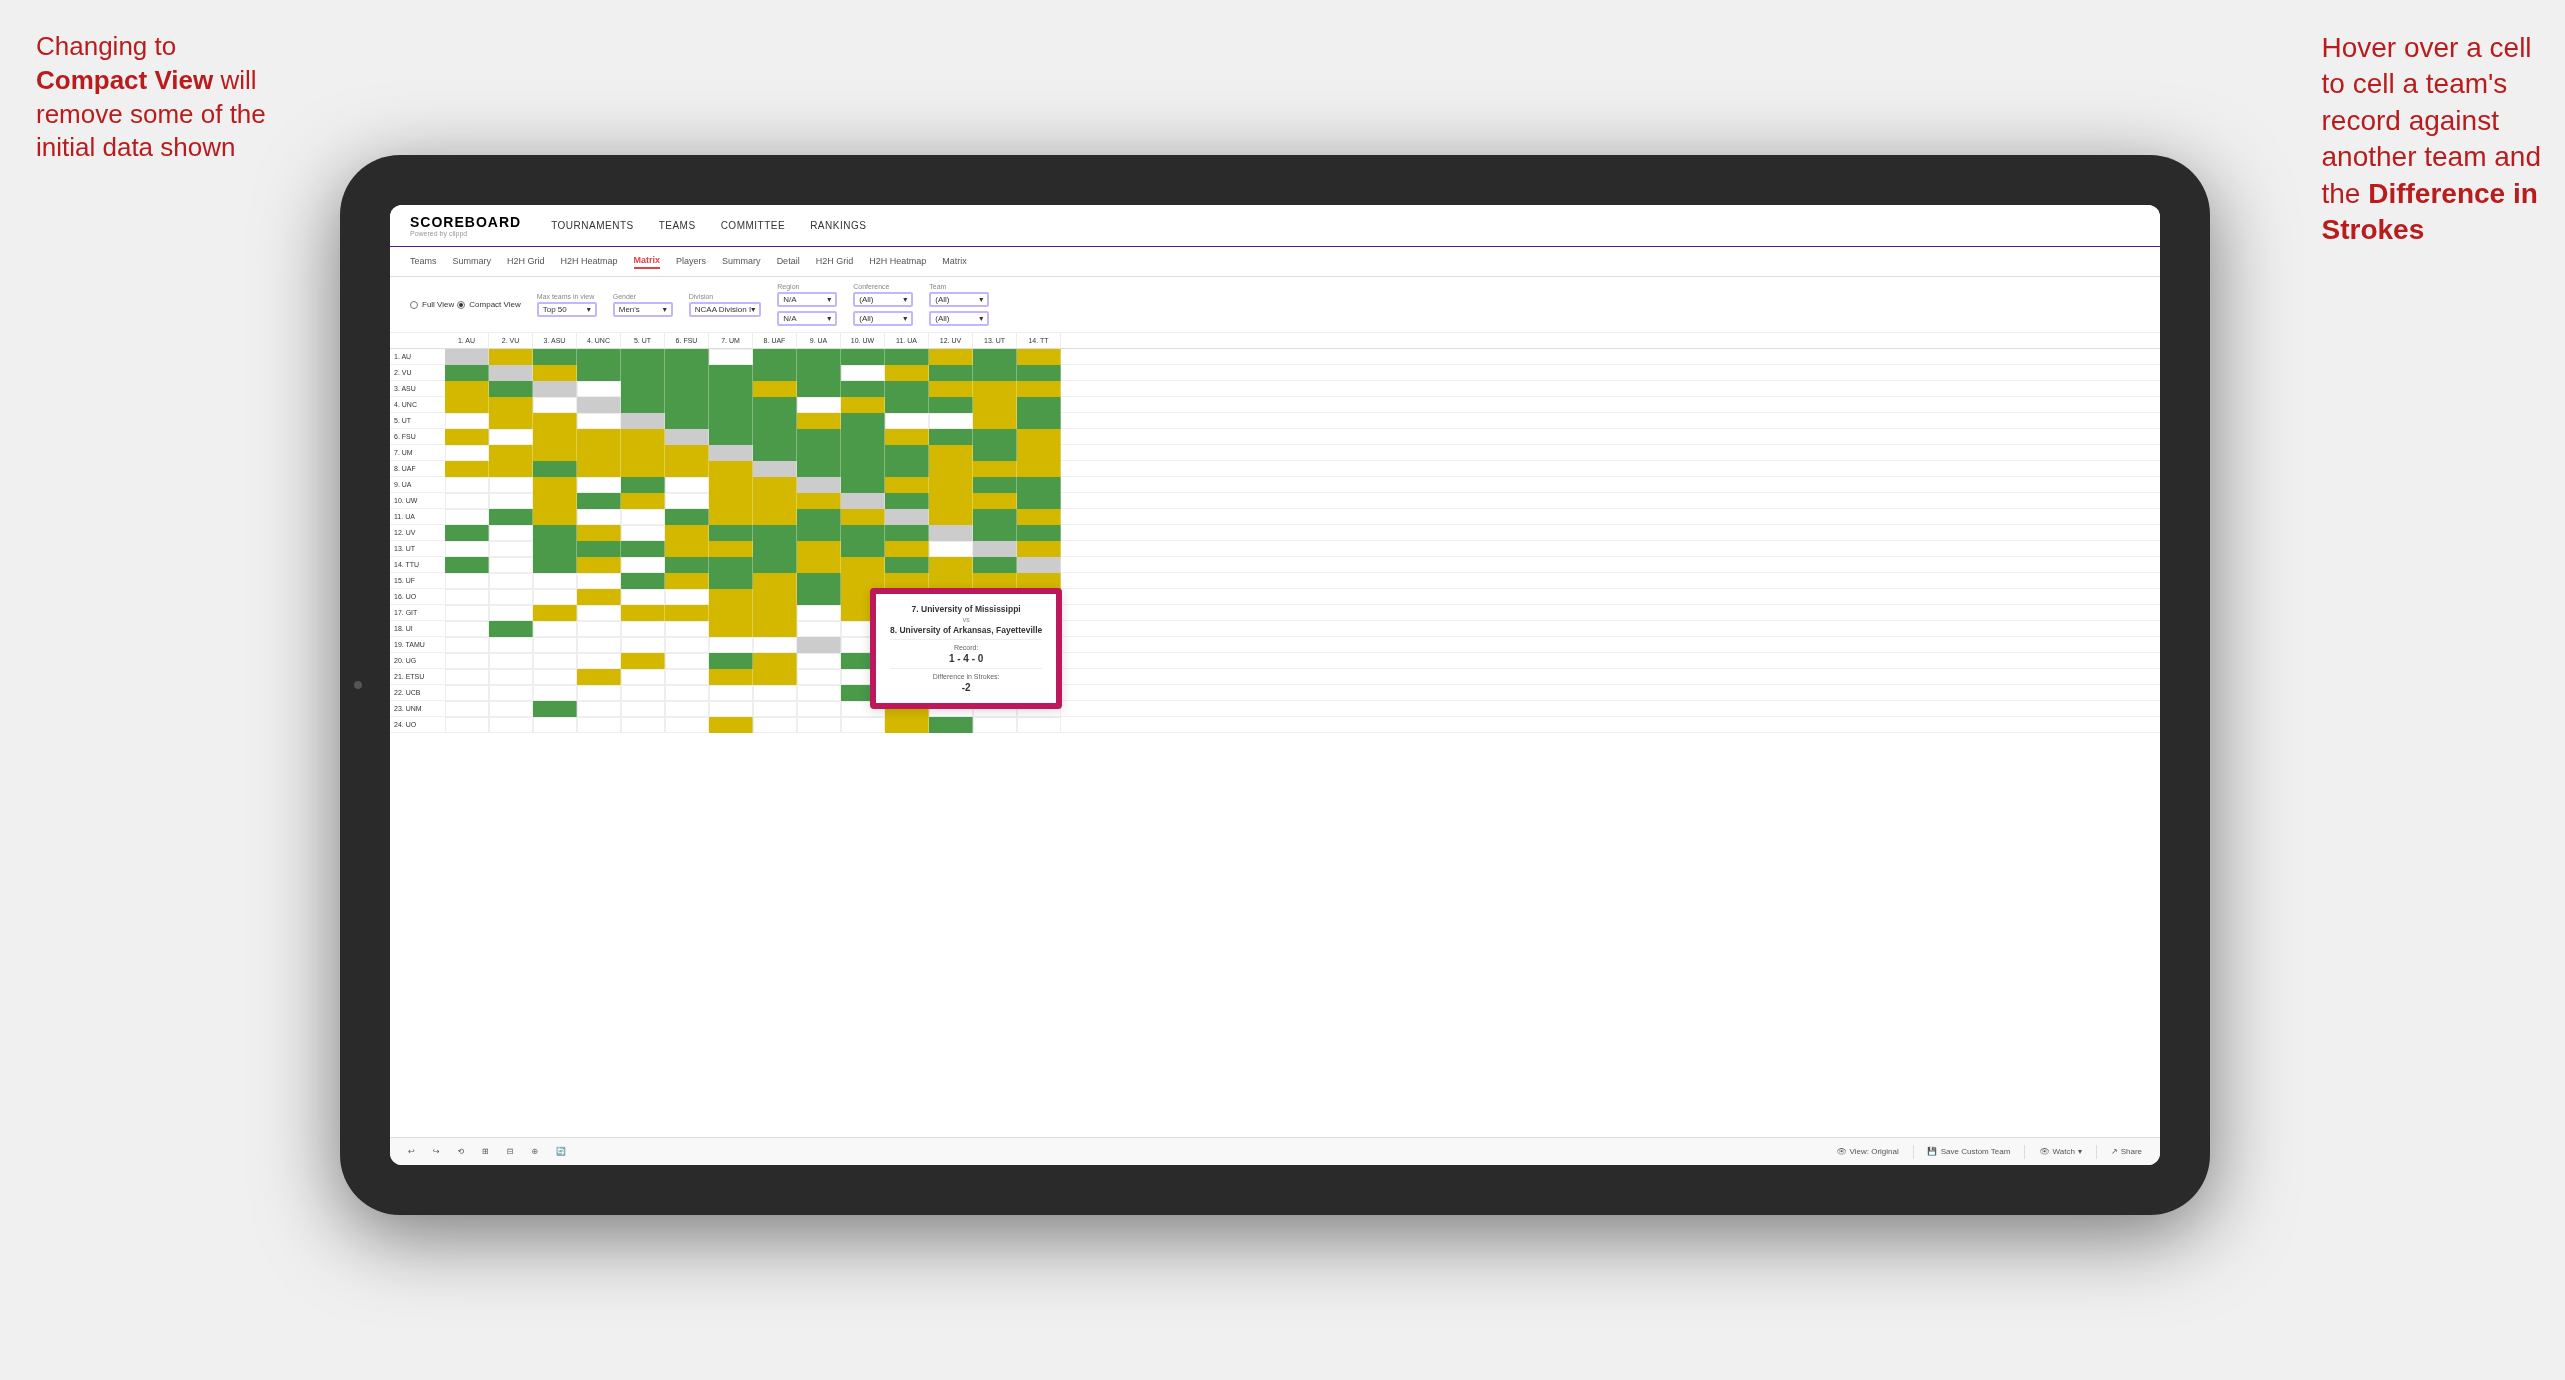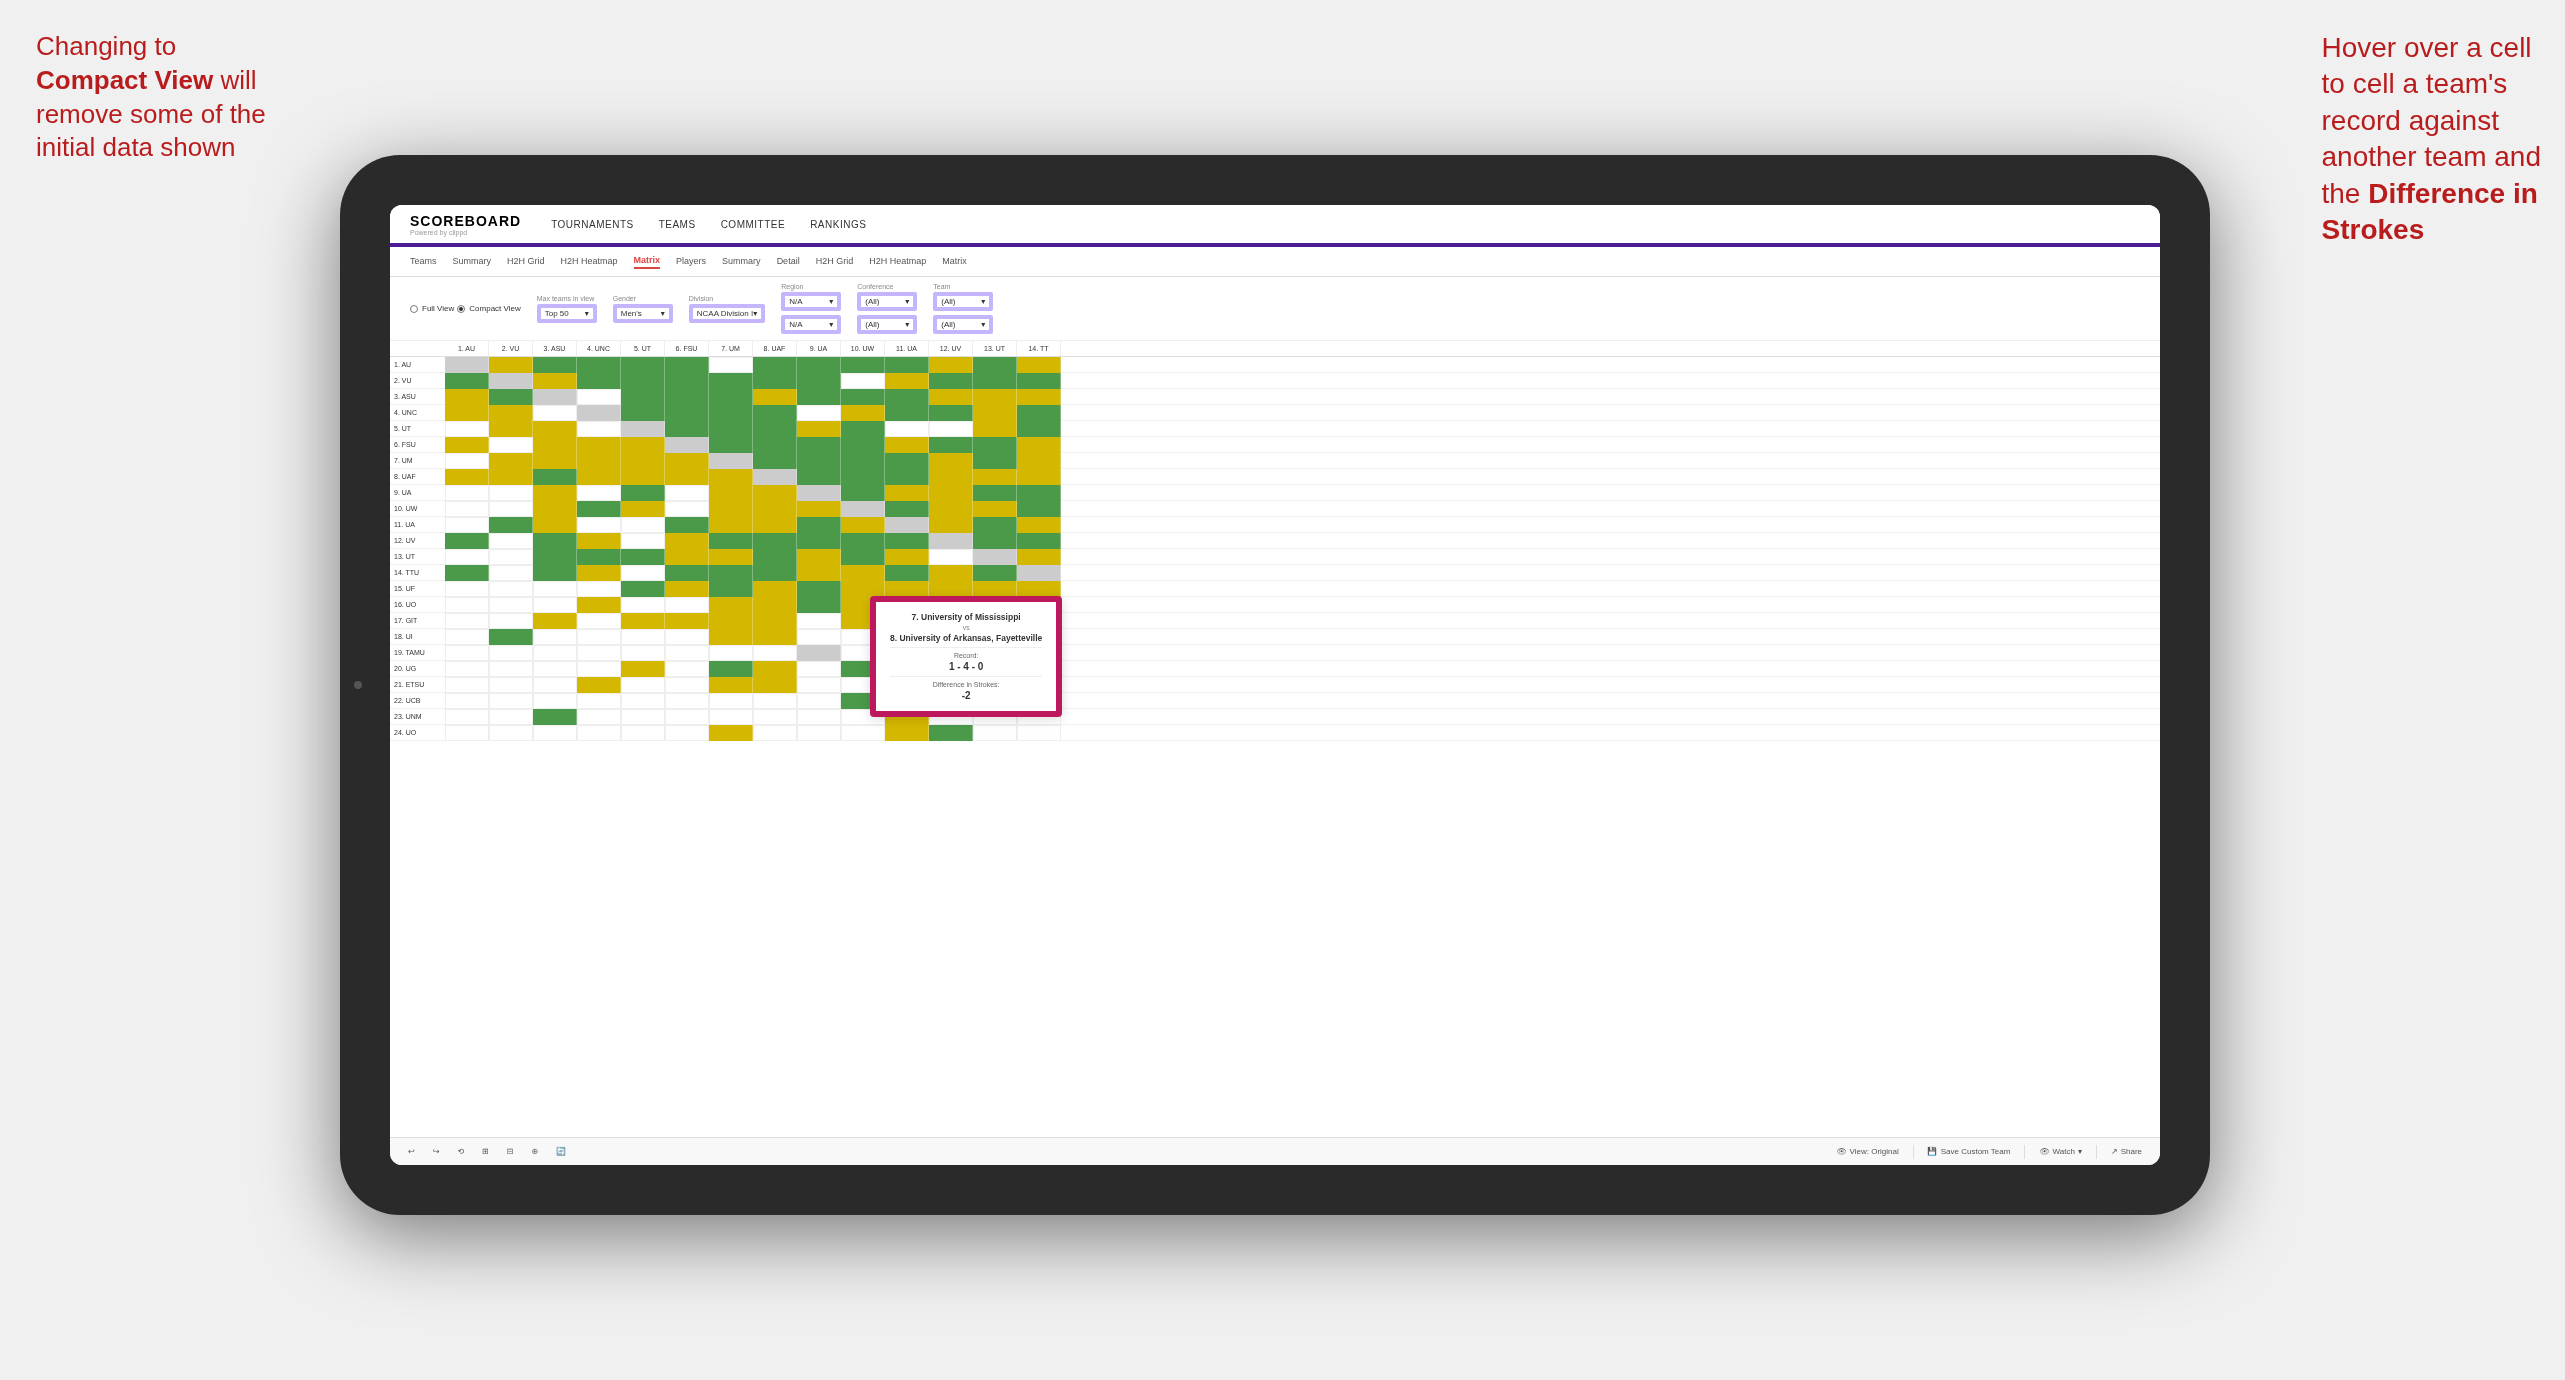--- a/index.html
+++ b/index.html
@@ -85,21 +85,21 @@
       background: #555;
       border-radius: 50%;
     }
 
     
     .nav-bar {
       display: flex;
       align-items: center;
       padding: 0 20px;
       height: 42px;
-      border-bottom: 4px solid #4c1d95;
+      border-bottom: 1px solid #4c1d95;
       background: #fff;
     }
 
     .logo-area {
       display: flex;
       flex-direction: column;
       margin-right: 30px;
     }
     .logo-title {
       font-size: 14px;
@@ -191,21 +191,21 @@
       flex-direction: column;
       gap: 2px;
     }
     .filter-label {
       font-size: 7px;
       color: #888;
     }
     .filter-select {
       font-size: 8px;
       color: #333;
-      border: 4px solid #c4b5fd;
+      border: 2px solid #c4b5fd;
       border-radius: 2px;
       padding: 1px 4px;
       background: #fff;
       min-width: 60px;
       display: flex;
       align-items: center;
       justify-content: space-between;
     }
 
     

